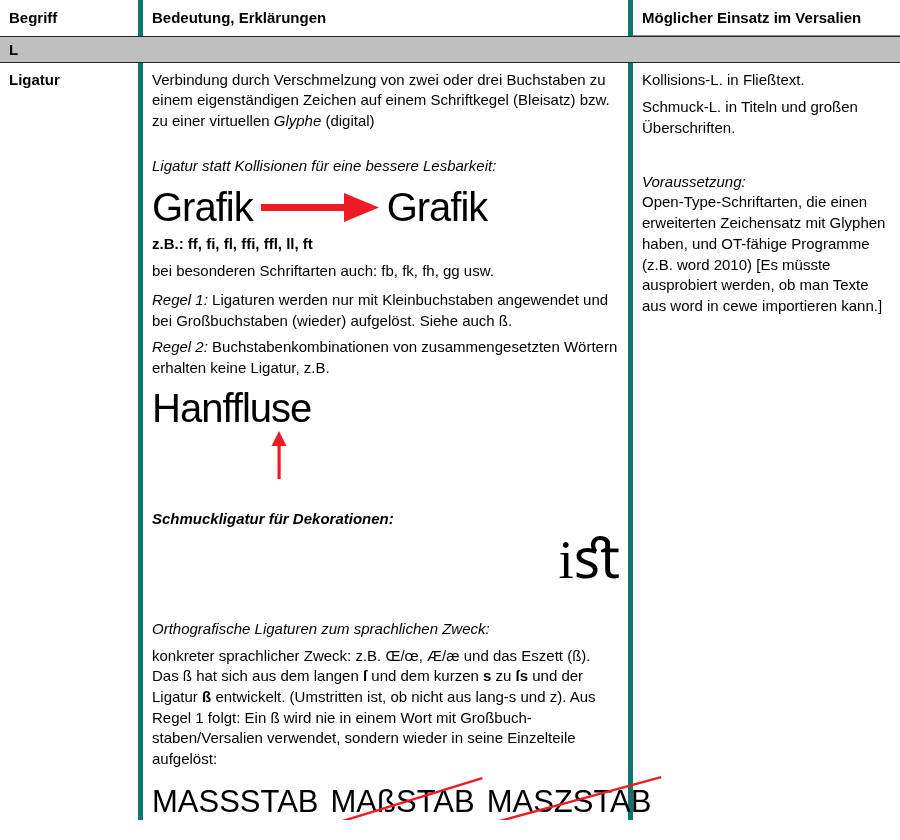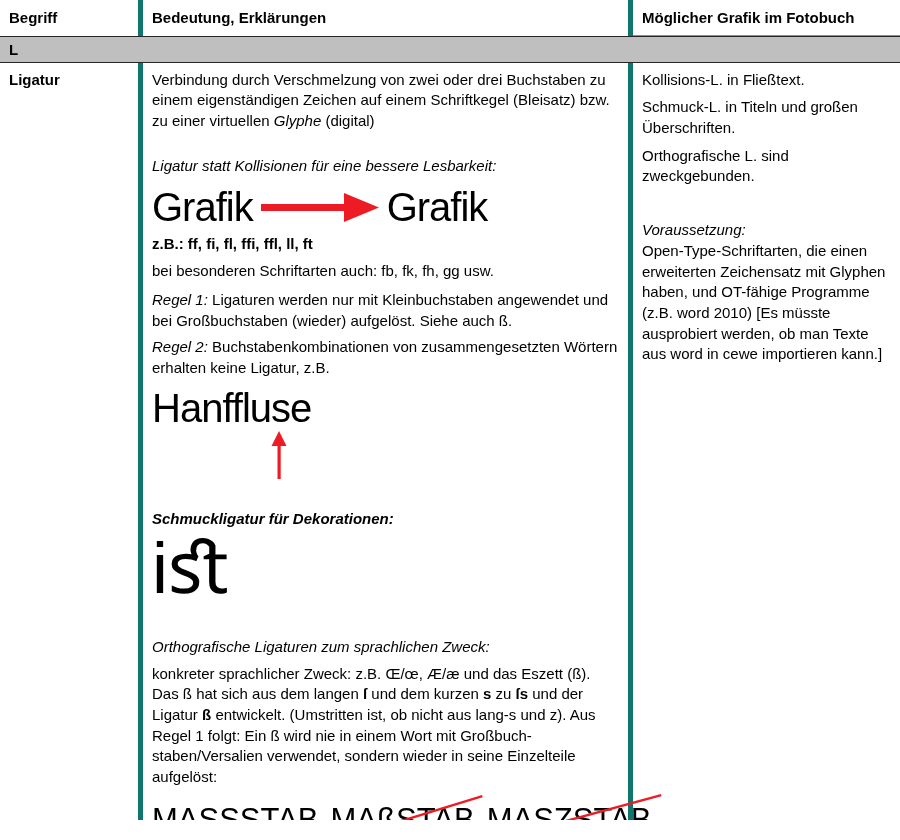--- a/index.html
+++ b/index.html
@@ -27,43 +27,43 @@
   .b{font-weight:bold;}
   .sb{font-weight:600;}
   .mt6{margin-top:6px;} .mt8{margin-top:8px;}
   .mt24{margin-top:24px;} .mt28{margin-top:28px;font-weight:bold;} .mt30{margin-top:30px;}
   .demo-xl{font-size:40px;line-height:1.05;letter-spacing:-1px;white-space:nowrap;}
   .noliga{font-feature-settings:"liga" 0,"clig" 0;font-variant-ligatures:none;}
   .liga{font-variant-ligatures:common-ligatures;}
   .grafik-row{display:flex;align-items:center;gap:8px;margin-top:10px;}
   .uparrow-wrap{margin:2px 0 0 116px;height:50px;}
   .serif-demo{
-    font-family:Liberation Sans, sans-serif;
-    font-size:72px;line-height:1.05;margin-top:2px;
+    font-family:Liberation Serif, serif;
+    font-size:55px;line-height:1.05;margin-top:2px;text-align:right;
   }
   .caps-row{font-size:31px;line-height:1.15;white-space:nowrap;margin-top:14px;}
   .caps-row .w{display:inline-block;margin-right:12px;}
   .strike-word{position:relative;display:inline-block;}
   .strike-word svg{
     position:absolute;left:-2%;top:-14%;width:105%;height:128%;
     overflow:visible;pointer-events:none;
   }
   .rp{margin:0 0 7px 0;}
   .spacer26{height:26px;}
   .red{fill:#ed1c24;}
 </style>
 </head>
 <body>
 
 <div class="tbl">
 
   <div class="grid hrow">
     <div class="cell c1">Begriff</div>
     <div class="cell c2">Bedeutung, Erklärungen</div>
-    <div class="cell c3">Möglicher Grafik im Fotobuch</div>
+    <div class="cell c3">Möglicher Einsatz im Versalien</div>
   </div>
 
   <div class="band">
     <span>L</span>
   </div>
 
   <div class="grid brow">
 
     <div class="cell c1">
       <div class="term">Ligatur</div>
@@ -113,19 +113,18 @@
             </svg></span><span class="w strike-word"><span>MASZSTAB</span><svg viewBox="0 0 100 100" preserveAspectRatio="none">
               <line x1="-2" y1="104" x2="103" y2="-4" stroke="#ed1c24" stroke-width="2.4" vector-effect="non-scaling-stroke"></line>
             </svg></span>
       </p>
 
     </div>
 
     <div class="cell c3">
       <p class="rp">Kollisions-L. in Fließtext.</p>
       <p class="rp">Schmuck-L. in Titeln und großen Überschriften.</p>
-      <p class="rp">Orthografische L. sind zweckgebunden.</p>
       <div class="spacer26"></div>
       <p><span class="it">Voraussetzung:</span><br><span>Open-Type-Schriftarten, die einen erweiterten Zeichensatz mit Glyphen haben, und OT-fähige Programme (z.B. word 2010) [Es müsste ausprobiert werden, ob man Texte aus word in cewe importieren kann.]</span></p>
     </div>
 
   </div>
 </div>
 
 </body></html>

